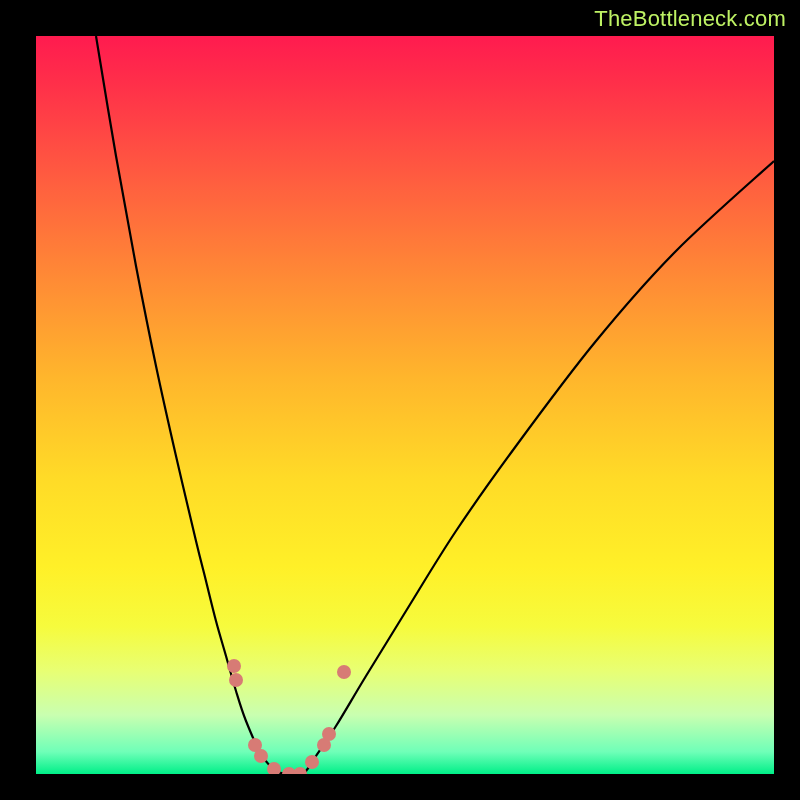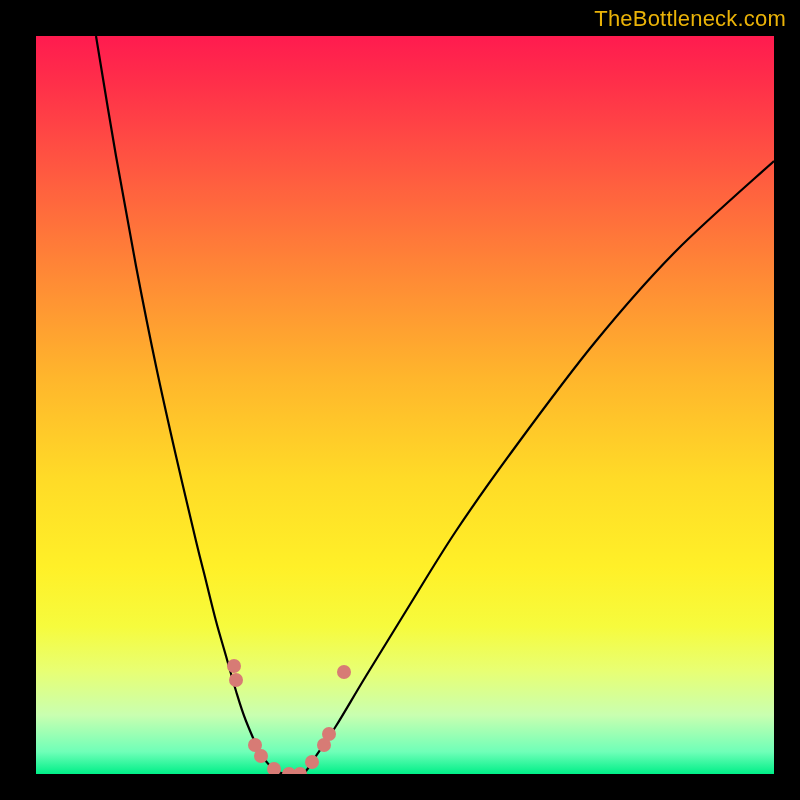--- a/index.html
+++ b/index.html
@@ -14,21 +14,21 @@
   .frame {
     position: absolute;
     left: 0; top: 0;
     width: 800px; height: 800px;
     background: #000;
   }
   .watermark {
     position: absolute;
     top: 6px;
     right: 14px;
-    color: #eab308;
+    color: #bef264;
     font-size: 22px;
     letter-spacing: 0.2px;
     font-weight: 400;
     z-index: 5;
   }
   .plot {
     position: absolute;
     left: 36px;
     top: 36px;
     width: 738px;

